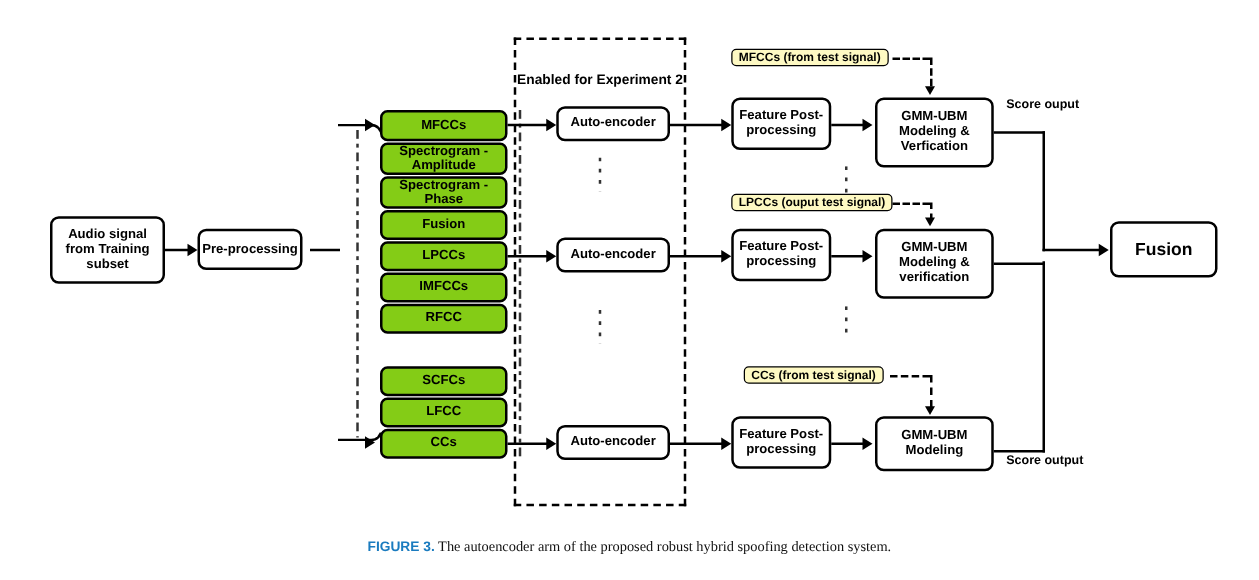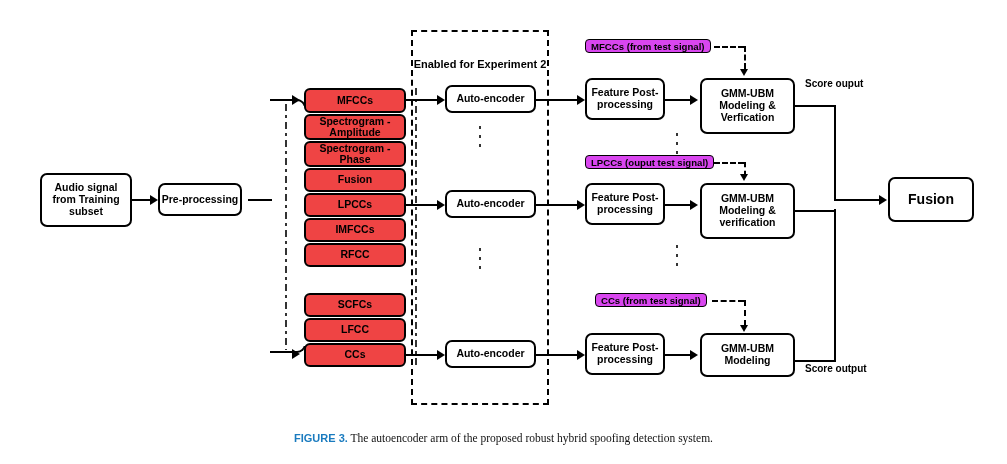--- a/index.html
+++ b/index.html
@@ -9,28 +9,28 @@
 
   #stage{position:absolute;left:0;top:0;width:1007px;height:464px;overflow:hidden;}
 
   
   .box{position:absolute;box-sizing:border-box;background:#fff;
        border:2.5px solid #000;border-radius:7px;
        display:flex;align-items:center;justify-content:center;
        text-align:center;font-weight:bold;color:#000;line-height:1.12;}
 
   
-  .feat{position:absolute;box-sizing:border-box;background:#ef4444;
+  .feat{position:absolute;box-sizing:border-box;background:#84cc16;
         border:2.5px solid #000;border-radius:6px;
         display:flex;align-items:center;justify-content:center;
         text-align:center;font-weight:bold;font-size:10.5px;color:#000;
         line-height:1.05;left:304px;width:102px;}
 
   
-  .pill{position:absolute;box-sizing:border-box;background:#d946ef;
+  .pill{position:absolute;box-sizing:border-box;background:#fef9c3;
         border:1.3px solid #000;border-radius:4px;
         display:flex;align-items:center;justify-content:center;
         font-weight:bold;font-size:9.6px;color:#000;white-space:nowrap;
         padding:0 5px;height:14px;}
 
   
   .dashbox{position:absolute;box-sizing:border-box;
            border:2px dashed #000;background:transparent;}
 
   .dashtitle{position:absolute;text-align:center;font-weight:bold;

